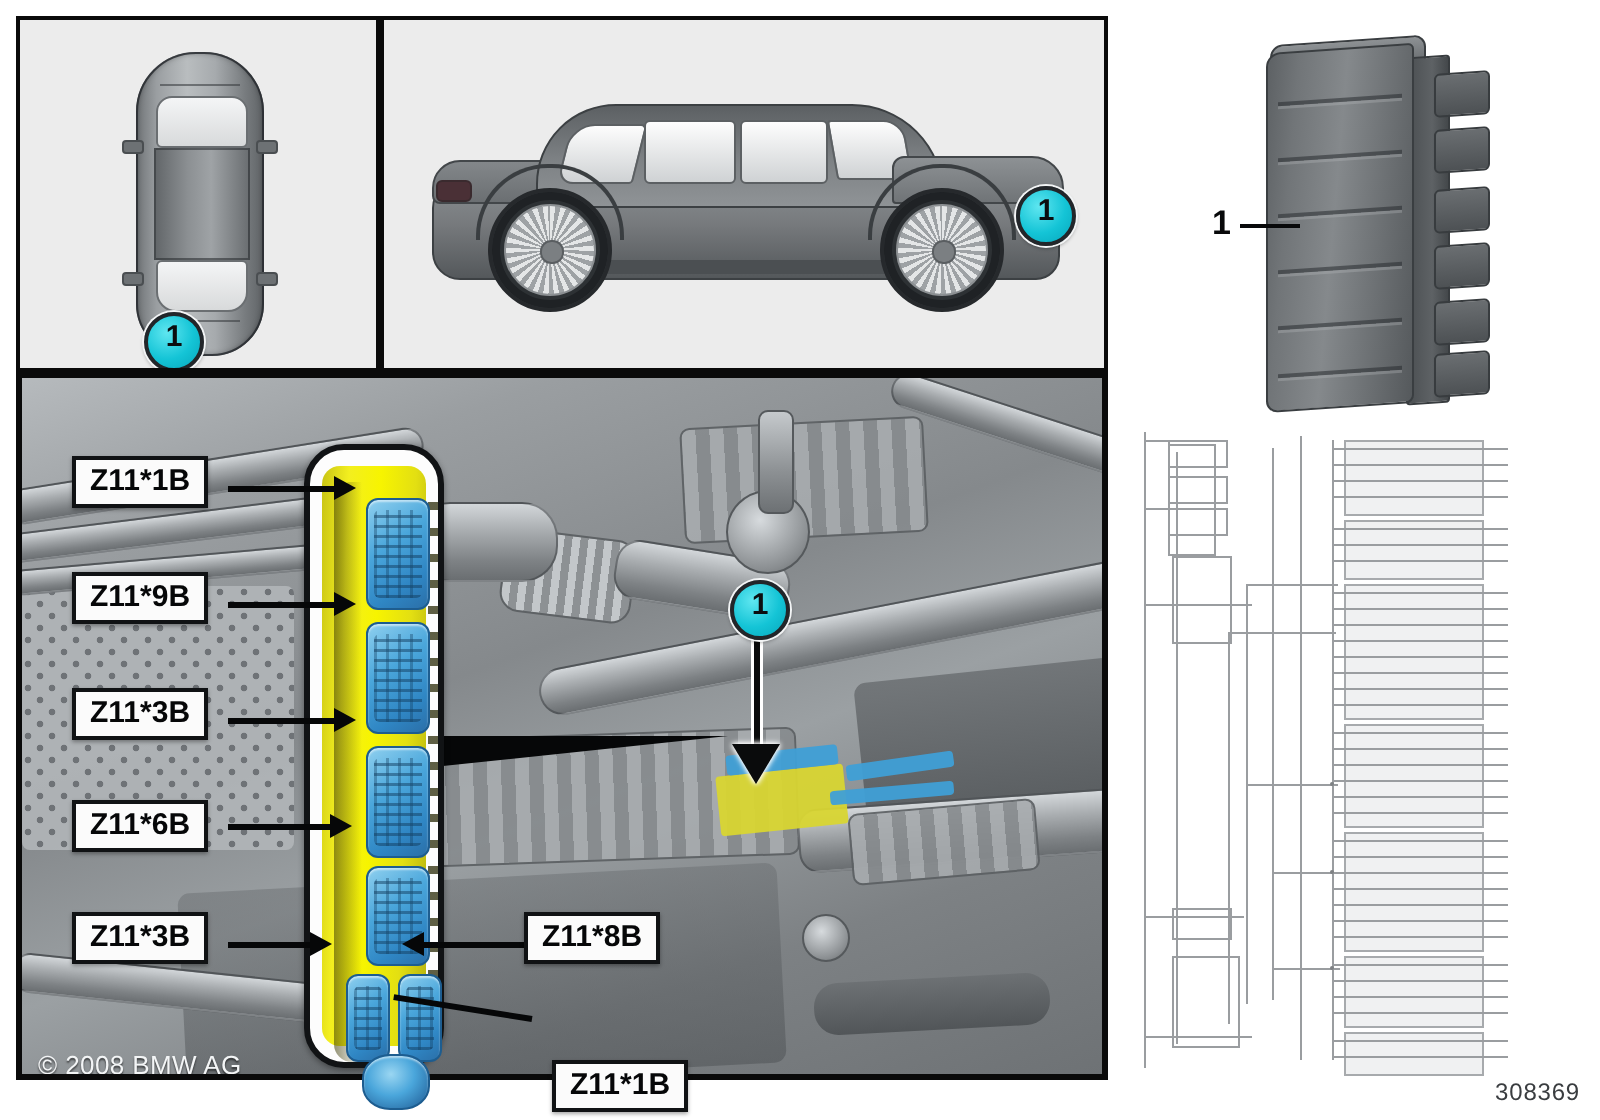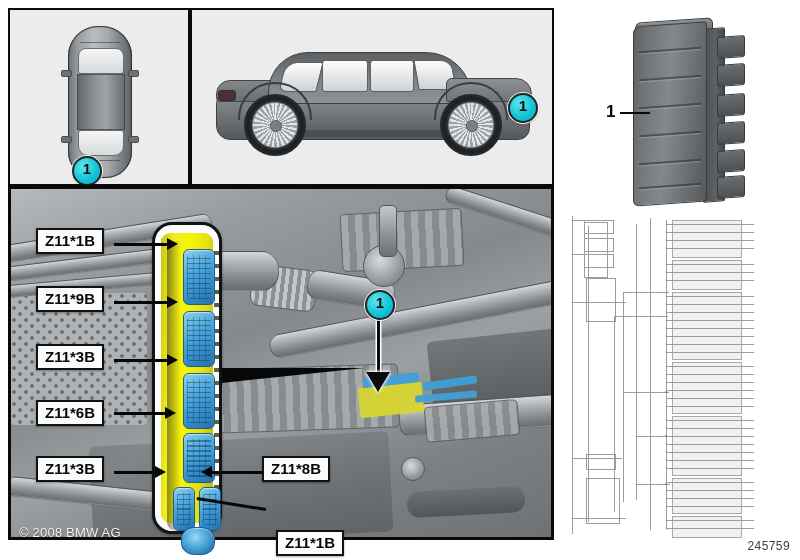--- a/index.html
+++ b/index.html
@@ -701,15 +701,15 @@
   <div class="lead-head right" style="left:155px; top:466px;"></div>
 
   <div class="lbl" style="left:262px; top:456px;">Z11*8B</div>
   <div class="lead" style="left:212px; top:471px; width:50px;"></div>
   <div class="lead-head left" style="left:201px; top:466px;"></div>
 
   <div class="lbl" style="left:276px; top:510px;margin-top:20px;">Z11*1B</div>
   <div class="lead" style="left:196px; top:508px; width:70px; transform:rotate(9deg); transform-origin:right center;"></div>
 
 
-  <div class="docnum">245759</div>
+  <div class="docnum">308369</div>
 
 </div>
 
 </body></html>

